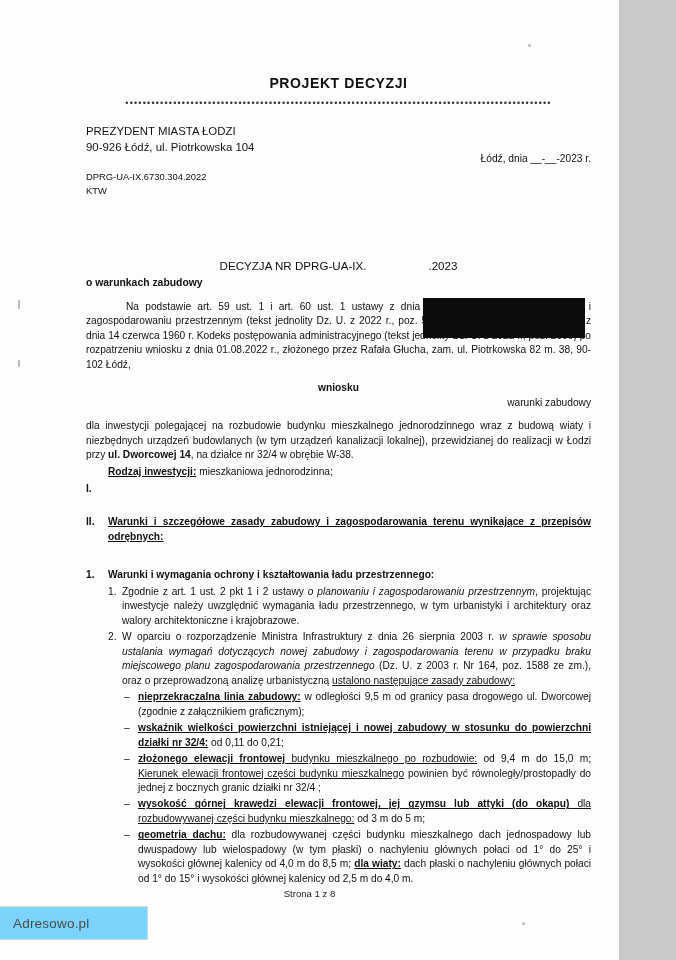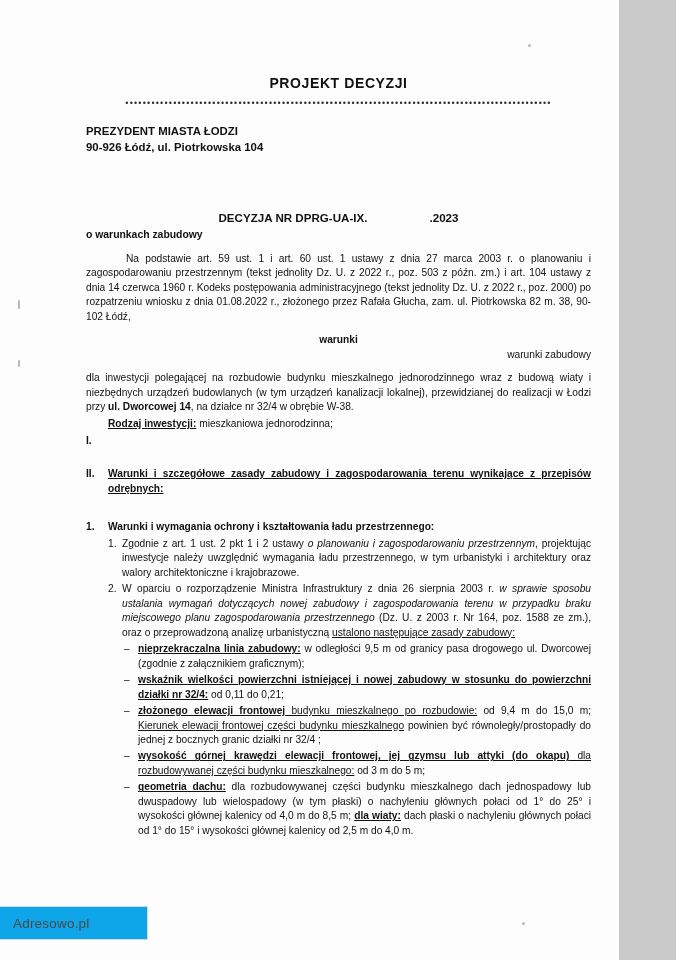--- a/index.html
+++ b/index.html
@@ -46,21 +46,21 @@
   .dots {
     text-align: center;
     font-size: 9px;
     letter-spacing: 1.2px;
     color: #333;
     overflow: hidden;
     white-space: nowrap;
     margin-bottom: 13px;
   }
   .org {
-    font-weight: bold;
+    font-weight: normal;
     font-size: 11.4px;
     line-height: 1.45;
     margin-bottom: 14px;
   }
   .meta-row {
     position: relative;
     min-height: 34px;
   }
   .case-no {
     font-size: 9.4px;
@@ -72,21 +72,21 @@
     font-size: 10.2px;
   }
   .redaction {
     position: absolute;
     right: 6px; top: 128px;
     width: 162px; height: 40px;
     background: #0d0d0d;
   }
   .decision-no {
     text-align: center;
-    font-weight: bold;
+    font-weight: normal;
     font-size: 11.6px;
     margin-top: 54px;
   }
   .decision-no .num {
     display: inline-block;
     margin-left: 62px;
   }
   .decision-sub {
     text-align: left;
     font-weight: bold;
@@ -132,21 +132,21 @@
     left: 0; right: 0;
     top: 888px;
     text-align: center;
     font-size: 9.6px;
     color: #222;
   }
   .watermark {
     position: absolute;
     left: 0; top: 906px;
     width: 148px; height: 34px;
-    background: #0ea5e9;
+    background: #7dd3fc;
     border: 1px solid #d8d8d8;
     border-left: none;
     display: flex;
     align-items: center;
     padding-left: 13px;
     font-size: 13.5px;
     color: #4a4a4a;
     letter-spacing: 0.2px;
   }
 </style>
@@ -165,29 +165,35 @@
   <div class="doc">
 
     <div class="doc-title">PROJEKT DECYZJI</div>
     <div class="dots">••••••••••••••••••••••••••••••••••••••••••••••••••••••••••••••••••••••••••••••••••••••••••••••••••</div>
 
     <div class="org">
       <div>PREZYDENT MIASTA ŁODZI</div>
       <div>90-926 Łódź,  ul. Piotrkowska 104</div>
     </div>
 
+    <div class="meta-row">
+      <div class="place-date">Łódź, dnia __-__-2023 r.</div>
+      <div class="case-no">DPRG-UA-IX.6730.304.2022</div>
+      <div class="case-no">KTW</div>
+      <div class="redaction"></div>
+    </div>
 
     <div class="decision-no">
       <span>DECYZJA NR DPRG-UA-IX.</span><span class="num">.2023</span>
     </div>
     <div class="decision-sub">o warunkach zabudowy</div>
 
     <p class="body indent">Na podstawie art. 59 ust. 1 i art. 60 ust. 1 ustawy z dnia 27 marca 2003 r. o planowaniu i zagospodarowaniu przestrzennym (tekst jednolity Dz. U. z 2022 r., poz. 503 z późn. zm.) i art. 104 ustawy z dnia 14 czerwca 1960 r. Kodeks postępowania administracyjnego (tekst jednolity Dz. U. z 2022 r., poz. 2000) po rozpatrzeniu wniosku z dnia 01.08.2022 r., złożonego przez Rafała Głucha, zam. ul. Piotrkowska 82 m. 38, 90-102 Łódź,</p>
 
-    <div class="center-bold">warunki</div>
+    <div class="center-bold">wniosku</div>
     <div class="center-bold2">warunki zabudowy</div>
 
     <p class="body"><span>dla inwestycji polegającej na rozbudowie budynku mieszkalnego jednorodzinnego wraz z budową wiaty i niezbędnych urządzeń budowlanych (w tym urządzeń kanalizacji lokalnej), przewidzianej do realizacji w Łodzi przy </span><span class="b">ul. Dworcowej 14</span><span>, na działce nr 32/4 w obrębie W-38.</span></p>
 
     <div class="sec rowli lvl1">
       <div class="mark b">I.</div>
       <div class="txt">
         <span class="b u">Rodzaj inwestycji:</span>
         <span>mieszkaniowa jednorodzinna;</span>
       </div>
@@ -233,17 +239,18 @@
       <div class="txt"><span class="b u">wysokość górnej krawędzi elewacji frontowej, jej gzymsu lub attyki (do okapu)</span><span class="u"> dla rozbudowywanej części budynku mieszkalnego:</span><span> od 3 m do 5 m;</span></div>
     </div>
 
     <div class="rowli lvl3">
       <div class="mark w14">–</div>
       <div class="txt"><span class="b u">geometria dachu:</span><span> dla rozbudowywanej części budynku mieszkalnego dach jednospadowy lub dwuspadowy lub wielospadowy (w tym płaski) o</span> <span>nachyleniu głównych połaci od 1° do 25° i wysokości głównej kalenicy od 4,0 m do 8,5 m; </span><span class="b u">dla wiaty:</span><span> dach płaski o nachyleniu głównych połaci od 1° do 15° i wysokości głównej kalenicy od 2,5 m do 4,0 m.</span></div>
     </div>
 
   </div>
 
+  <div class="pagefoot">Strona 1 z 8</div>
 
   <div class="watermark">
     <span>Adresowo.pl</span>
   </div>
 </div>
 
 </body></html>

